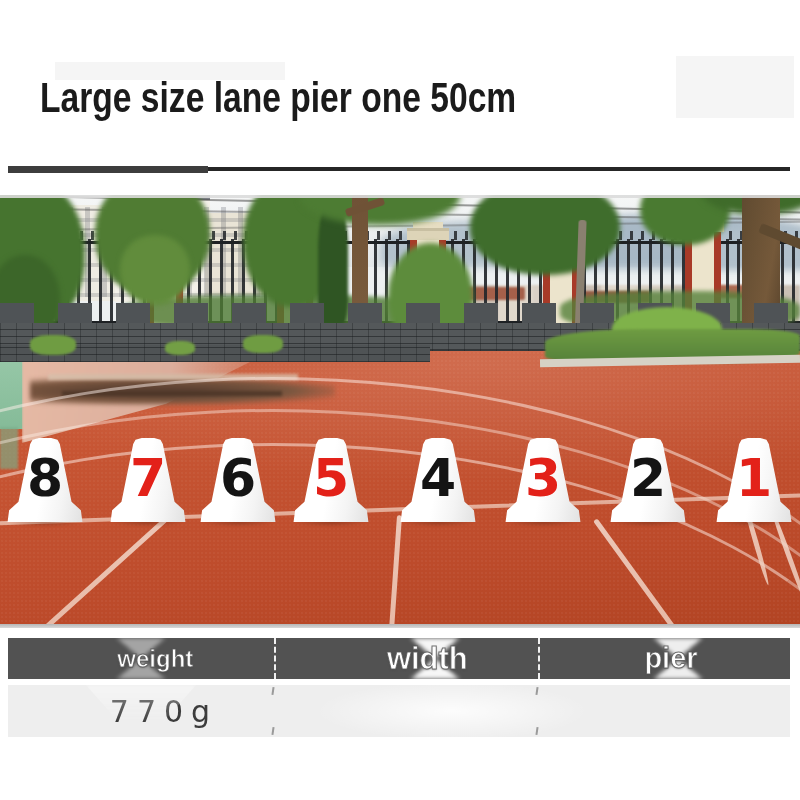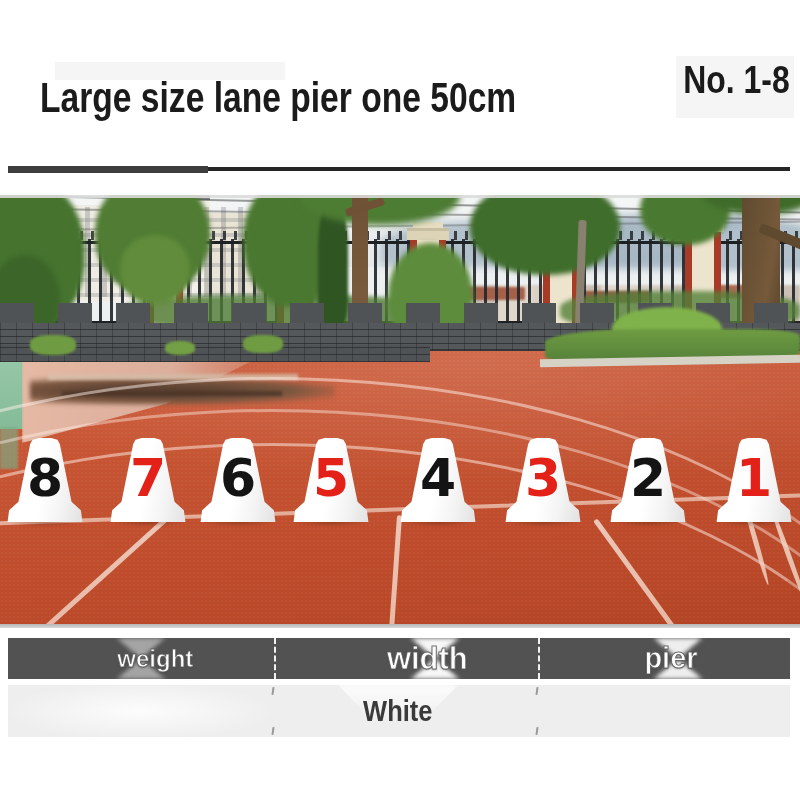--- a/index.html
+++ b/index.html
@@ -102,21 +102,20 @@
 <body>
 
 <div class="page">
 
   <div class="abs wm" style="left:55px;top:62px;width:230px;height:18px;"></div>
   <div class="abs wm" style="left:676px;top:56px;width:118px;height:62px;"></div>
   <div class="abs title">
     <span class="cond">Large size lane pier one 50cm</span>
   </div>
   <div class="abs badge">
-    <div class="l1"><span class="cond-r">No. 1-8</span></div>
   </div>
   <div class="abs rule">
     <div class="thick"></div>
     <div class="thin"></div>
   </div>
 
   <div class="abs photo">
     <div class="abs sky"></div>
 
     <div class="abs mtn" style="left:380px;top:26px;width:200px;height:46px;background:#a9bac6;"></div>
@@ -259,26 +258,26 @@
       <span class="hlabel s-label">width</span>
     </div>
     <div class="abs hdash" style="left:530px;"></div>
     <div class="cell col3">
       <div class="abs xglow" style="left:61px;width:130px;opacity:.95;"></div>
       <span class="hlabel c-label">pier</span>
     </div>
   </div>
 
   <div class="abs spec-vals">
+    <div class="cell col1">
+      <div class="abs vglow" style="left:78px;width:110px;opacity:.45;"></div>
+      <span class="w-value">770g</span>
+    </div>
     <div class="cell col2">
       <div class="abs" style="left:-10px;top:0;width:284px;height:100%;background:radial-gradient(60% 70% at 50% 50%,rgba(255,255,255,.85),rgba(255,255,255,0) 80%);"></div>
-    </div>
-    <div class="cell col3">
-      <div class="abs vglow" style="left:66px;width:120px;opacity:.85;"></div>
-      <span class="c-value" style="position:relative;"><span class="cond" style="transform:scaleX(.85);transform-origin:50% 50%;">White</span></span>
     </div>
     <div class="abs vtick" style="left:264px;top:2px;"></div>
     <div class="abs vtick" style="left:264px;bottom:2px;"></div>
     <div class="abs vtick" style="left:528px;top:2px;"></div>
     <div class="abs vtick" style="left:528px;bottom:2px;"></div>
   </div>
 
 </div>
 
 </body></html>

